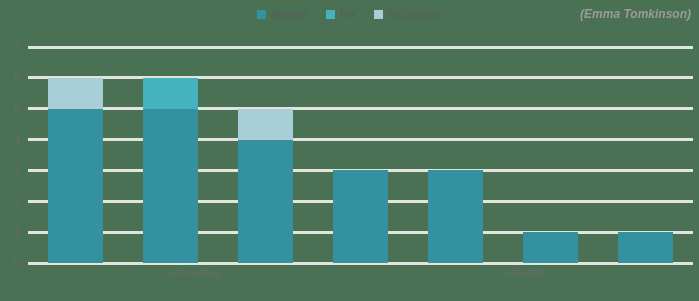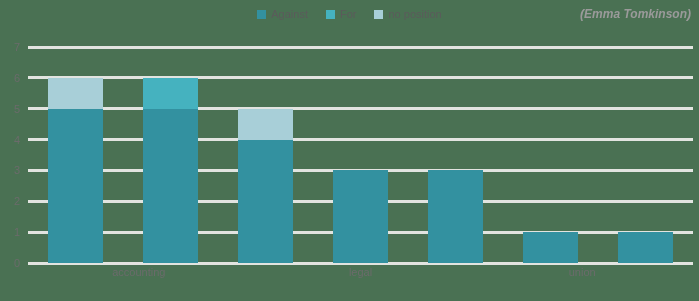--- a/index.html
+++ b/index.html
@@ -227,17 +227,16 @@
             <div class="bar-stack">
               <div class="seg" style="height: 30.8571px; background: rgb(51, 145, 160);"></div>
             </div>
           </div>
         </div>
     </div>
   </div>
 
   <div id="xlabels">
       <div class="xlabel">accounting</div>
-      <div class="xlabel">legal</div>
-      <div class="xlabel">union</div>
+      <div class="xlabel">research</div>
     </div>
 
 </div>
 
 </body></html>

